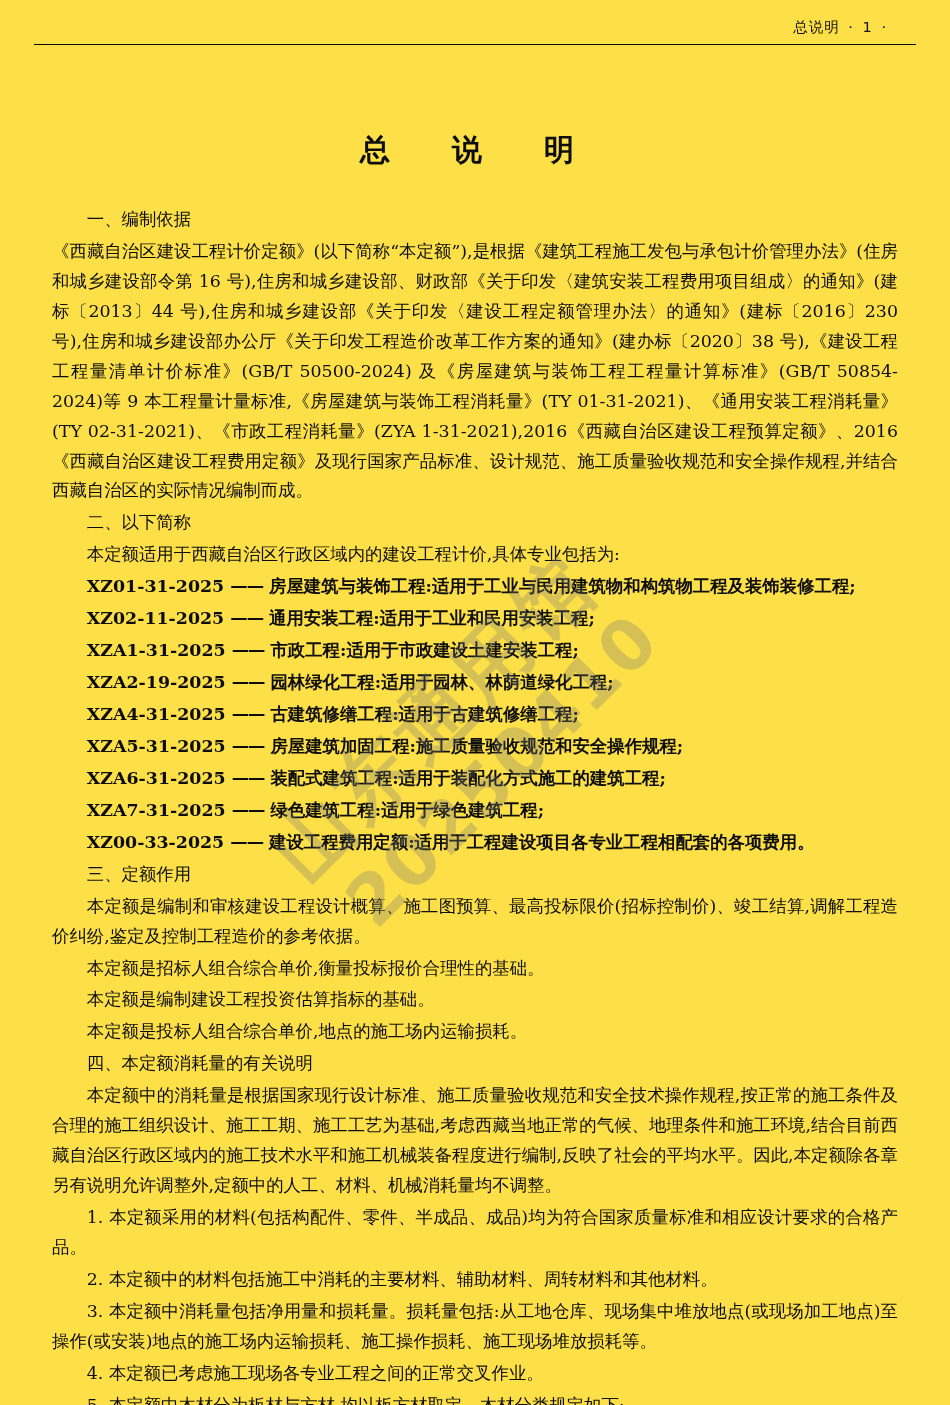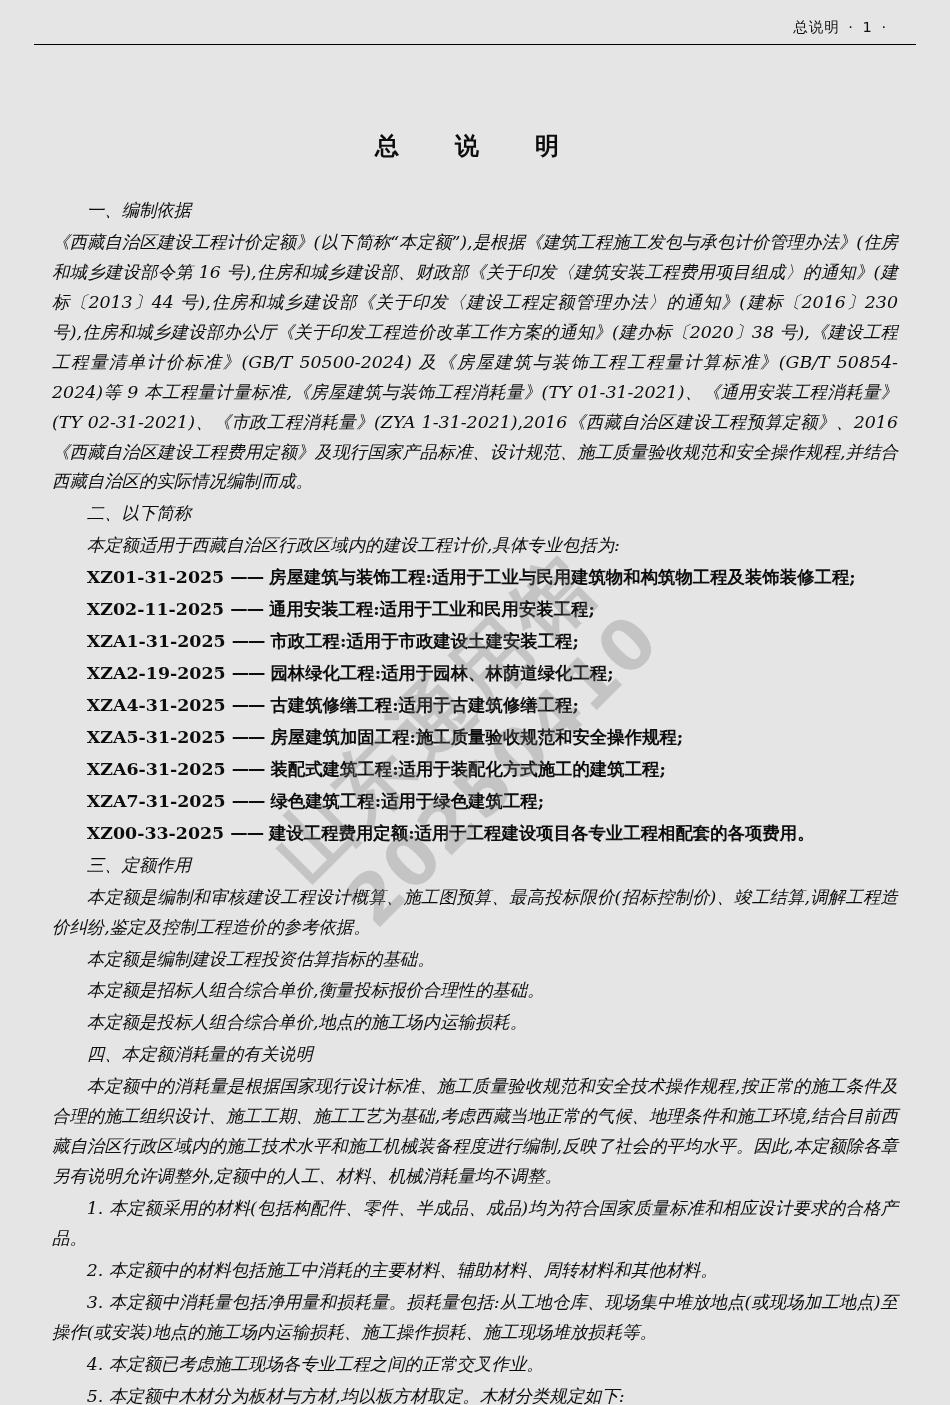--- a/index.html
+++ b/index.html
@@ -4,21 +4,21 @@
 <style>
   html, body {
     margin: 0;
     padding: 0;
     background: #ffffff;
   }
   .page {
     position: relative;
     width: 950px;
     height: 1405px;
-    background: #e5e5e5;
+    background: #fde047;
     font-family: "DejaVu Serif", "Liberation Serif", serif;
     color: #0d0d0d;
     overflow: hidden;
     box-sizing: border-box;
   }
   
   .header {
     position: absolute;
     top: 18px;
     right: 60px;
@@ -38,33 +38,32 @@
     border-top: 1px solid #000;
   }
   .content {
     position: absolute;
     top: 110px;
     left: 52px;
     right: 52px;
   }
   .doc-title {
     text-align: center;
-    font-size: 24px;
+    font-size: 30px;
     font-weight: bold;
     letter-spacing: 16px;
     margin: 20px 0 34px 0;
     font-family: "DejaVu Sans", "Liberation Sans", sans-serif;
   }
   p {
     margin: 0 0 2px 0;
     font-size: 17.4px;
     line-height: 1.72;
     text-align: justify;
     text-justify: inter-ideograph;
-    font-style: italic;
   }
   .indent1 { text-indent: 2em; }
   .code-line {
     font-size: 17.4px;
     line-height: 1.72;
     margin: 0 0 2px 0;
     text-indent: 2em;
     white-space: nowrap;
     font-weight: bold;
   }
@@ -154,22 +153,22 @@
     </div>
     <div class="code-line">
       <span class="code">XZA7-31-2025</span><span class="dash">——</span><span>绿色建筑工程:适用于绿色建筑工程;</span>
     </div>
     <div class="code-line">
       <span class="code">XZ00-33-2025</span><span class="dash">——</span><span>建设工程费用定额:适用于工程建设项目各专业工程相配套的各项费用。</span>
     </div>
 
     <p class="indent1">三、定额作用</p>
     <p class="indent1">本定额是编制和审核建设工程设计概算、施工图预算、最高投标限价(招标控制价)、竣工结算,调解工程造价纠纷,鉴定及控制工程造价的参考依据。</p>
+    <p class="indent1">本定额是招标人组合综合单价,衡量投标报价合理性的基础。</p>
     <p class="indent1">本定额是编制建设工程投资估算指标的基础。</p>
-    <p class="indent1">本定额是招标人组合综合单价,衡量投标报价合理性的基础。</p>
     <p class="indent1">本定额是投标人组合综合单价,地点的施工场内运输损耗。</p>
 
     <p class="indent1">四、本定额消耗量的有关说明</p>
     <p class="indent1">本定额中的消耗量是根据国家现行设计标准、施工质量验收规范和安全技术操作规程,按正常的施工条件及合理的施工组织设计、施工工期、施工工艺为基础,考虑西藏当地正常的气候、地理条件和施工环境,结合目前西藏自治区行政区域内的施工技术水平和施工机械装备程度进行编制,反映了社会的平均水平。因此,本定额除各章另有说明允许调整外,定额中的人工、材料、机械消耗量均不调整。</p>
     <p class="indent1">1. 本定额采用的材料(包括构配件、零件、半成品、成品)均为符合国家质量标准和相应设计要求的合格产品。</p>
     <p class="indent1">2. 本定额中的材料包括施工中消耗的主要材料、辅助材料、周转材料和其他材料。</p>
     <p class="indent1">3. 本定额中消耗量包括净用量和损耗量。损耗量包括:从工地仓库、现场集中堆放地点(或现场加工地点)至操作(或安装)地点的施工场内运输损耗、施工操作损耗、施工现场堆放损耗等。</p>
     <p class="indent1">4. 本定额已考虑施工现场各专业工程之间的正常交叉作业。</p>
     <p class="indent1">5. 本定额中木材分为板材与方材,均以板方材取定。木材分类规定如下:</p>
 

